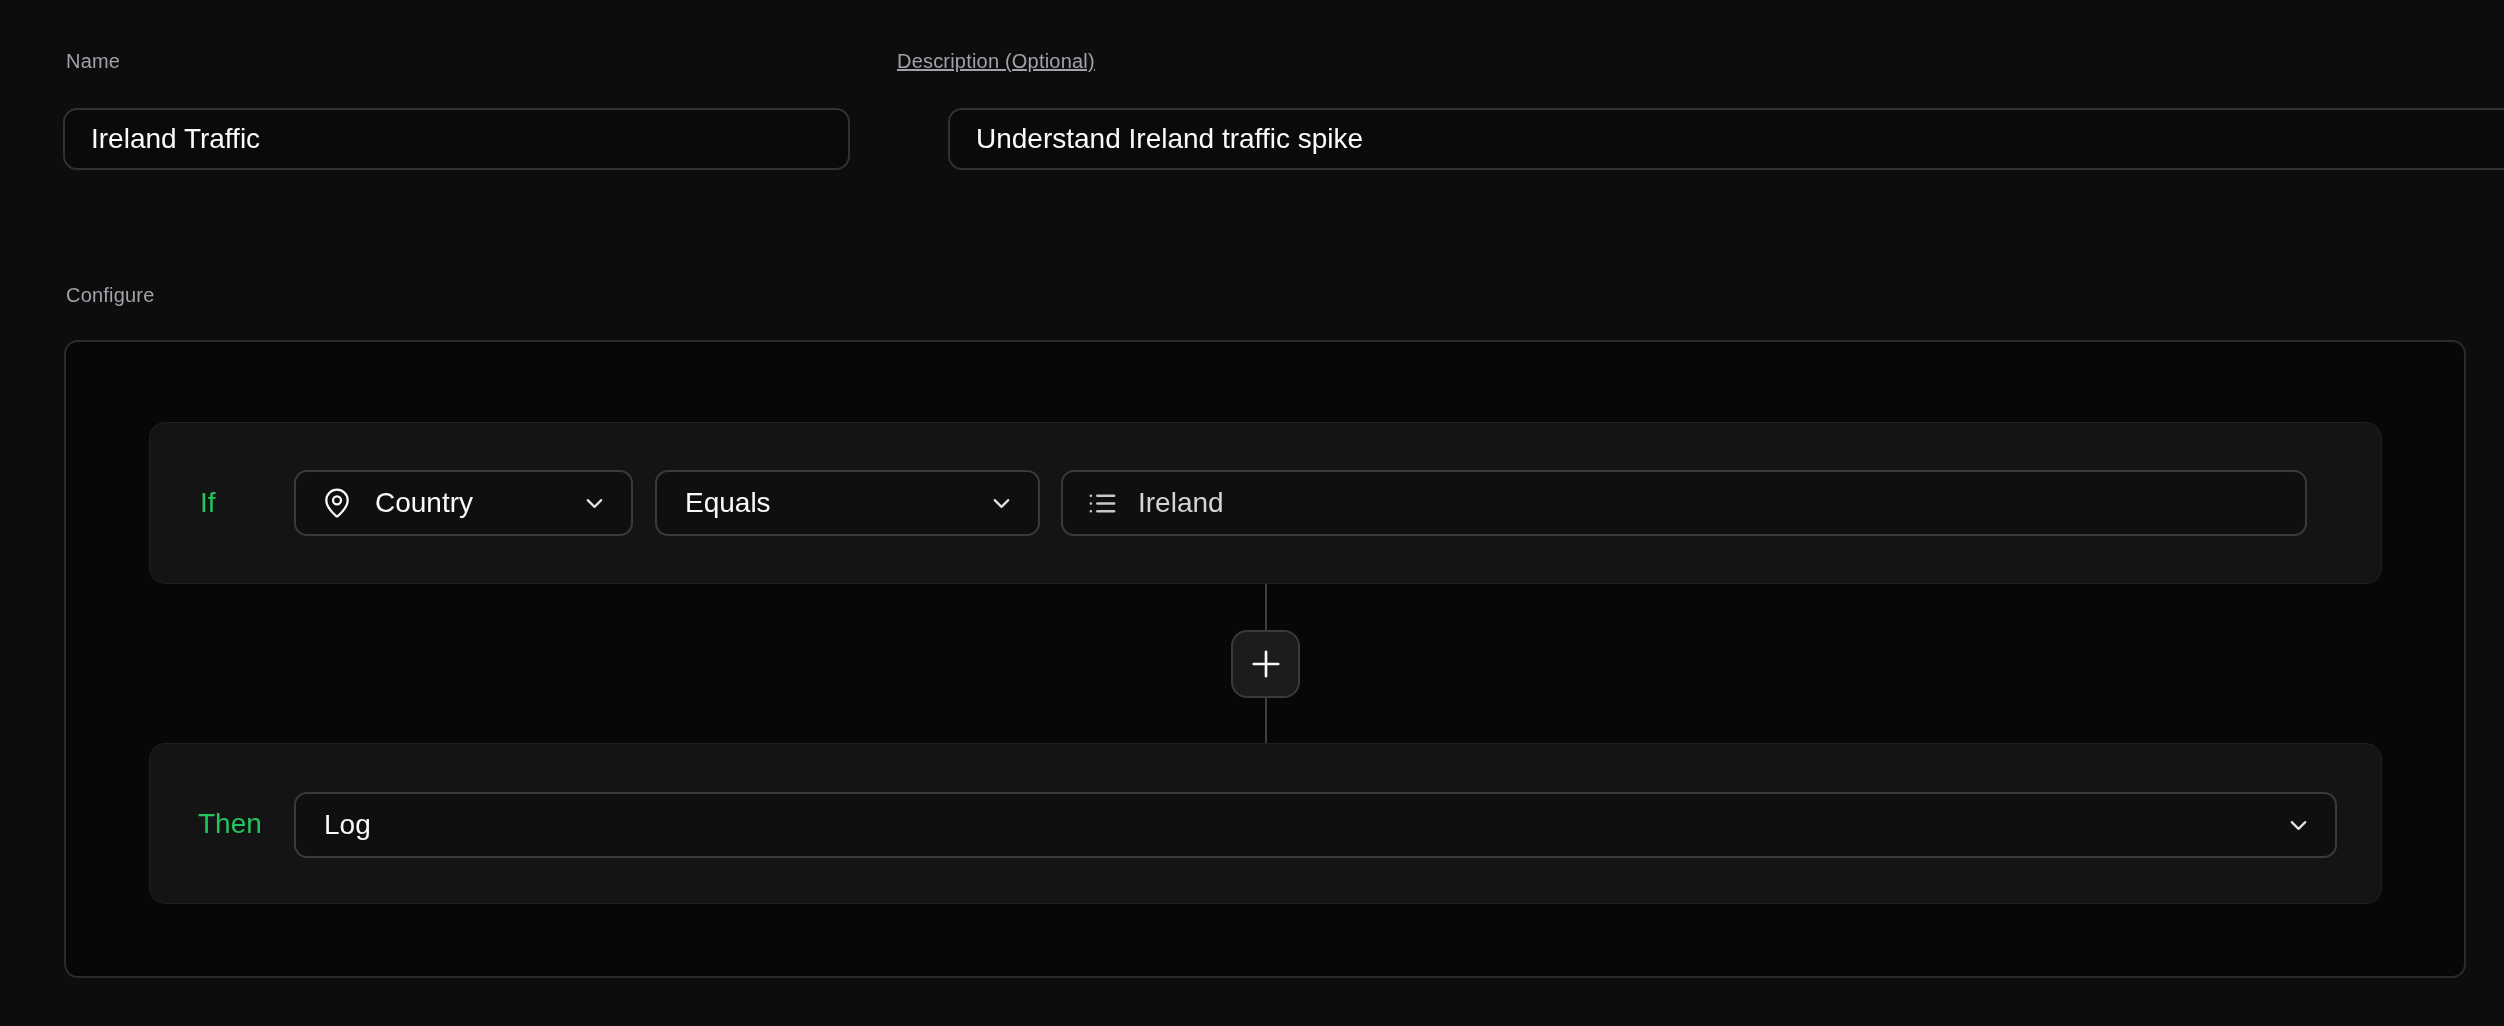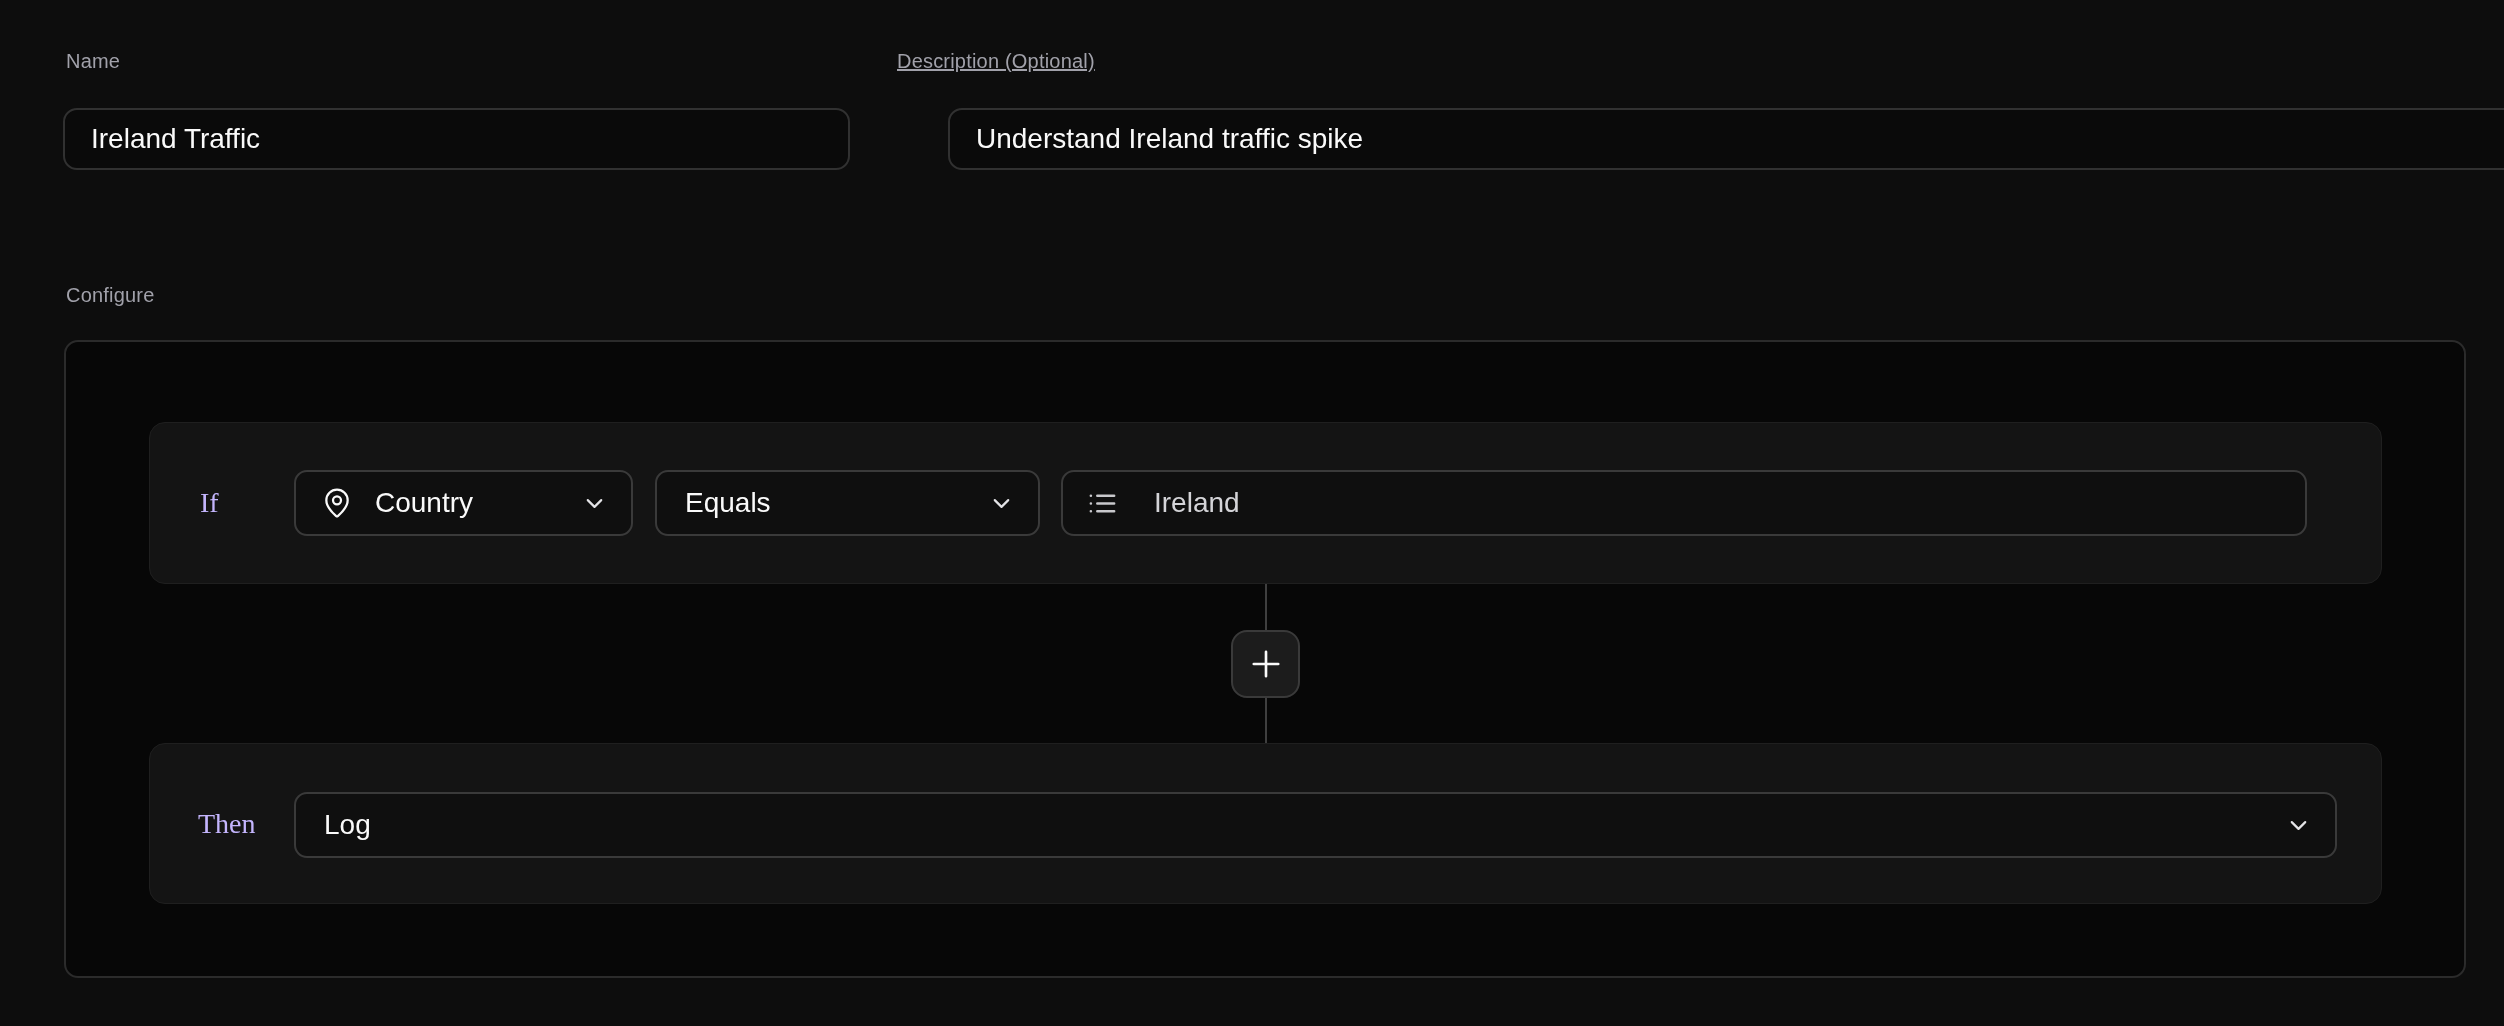--- a/index.html
+++ b/index.html
@@ -64,23 +64,22 @@
   }
   #if-card { top: 80px; }
   #then-card { top: 401px; height: 161px; }
 
   .keyword {
     position: absolute;
     top: 0;
     height: 100%;
     display: flex;
     align-items: center;
-    color: #c4b5fd;
-    font-size: 28px;
-    font-family: Liberation Serif, serif;
+    color: #22c55e;
+    font-size: 28px;
   }
   #if-keyword { left: 50px; }
   #then-keyword { left: 48px; }
 
   .controls-row {
     position: absolute;
     left: 144px;
     top: 47px;
     height: 66px;
     display: flex;
@@ -108,21 +107,20 @@
   #value-field {
     width: 1246px;
     box-sizing: border-box;
     background: #0f0f0f;
     border: 2px solid #3a3a3a;
     border-radius: 13px;
     display: flex;
     align-items: center;
     color: #d4d4d8;
     font-size: 28px;
-    gap: 16px;
   }
   #value-field .leading-icon { margin-left: 24px; display: flex; align-items: center; }
   #value-field .value-text { margin-left: 20px; }
 
   #log-select {
     position: absolute;
     left: 144px;
     top: 48px;
     width: 2043px;
     height: 66px;

